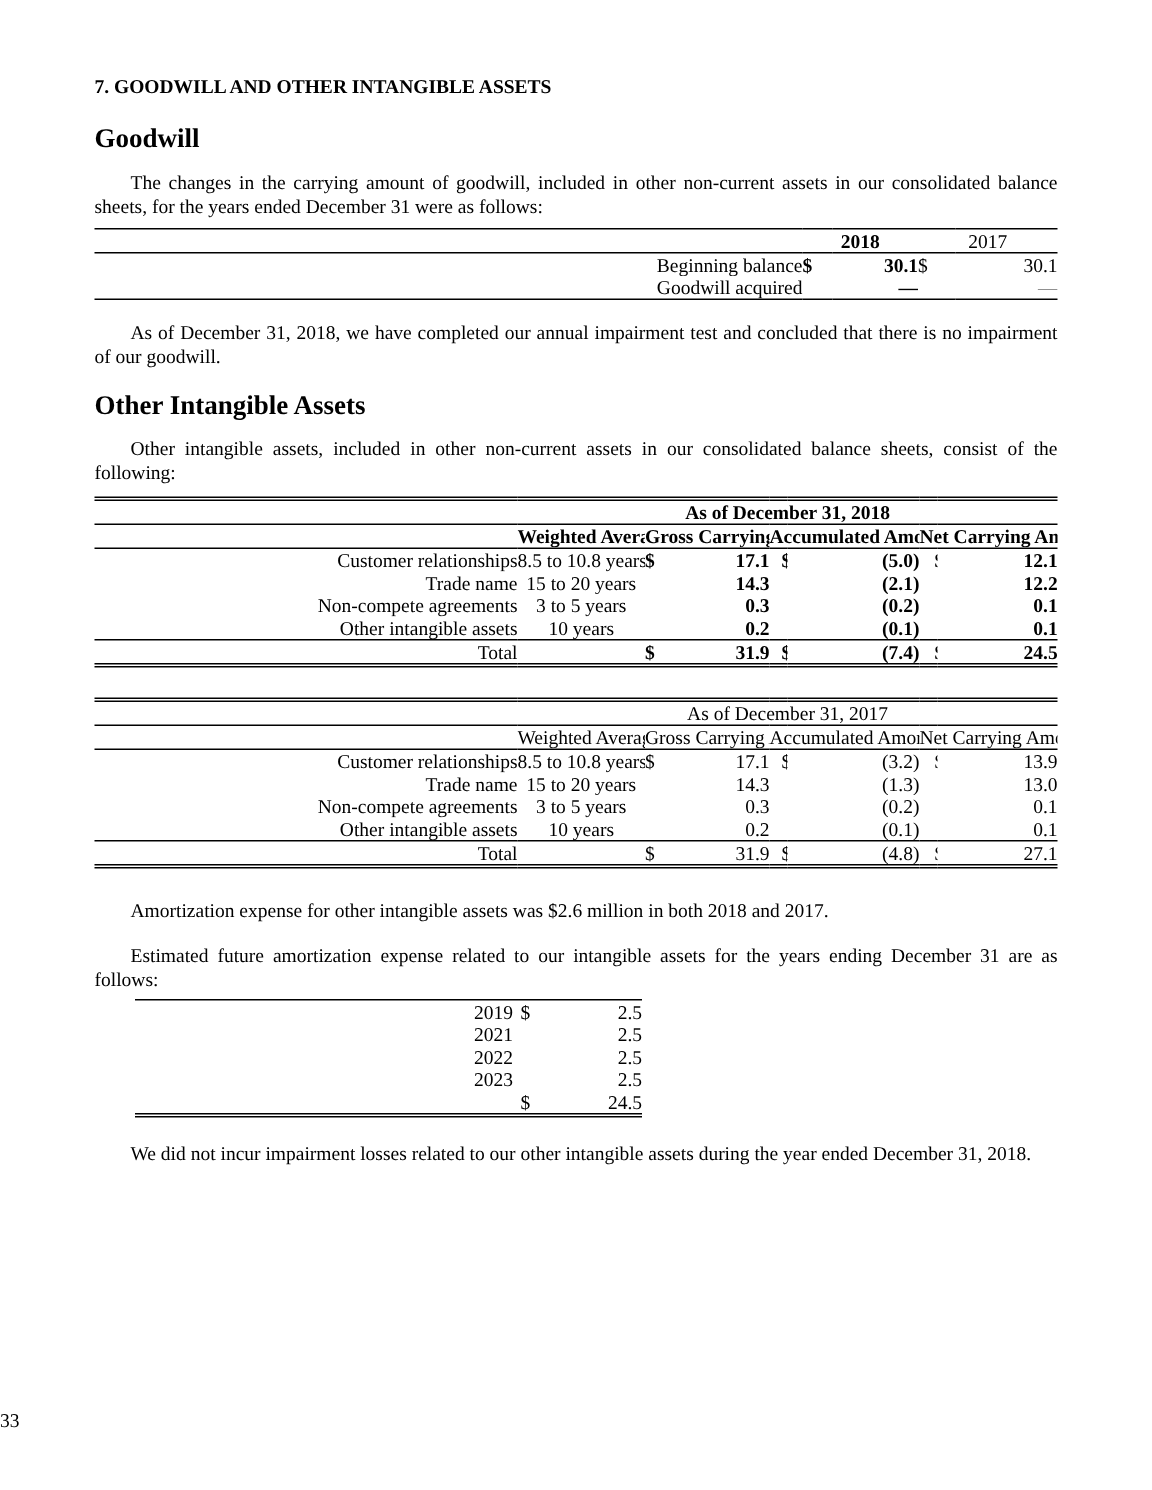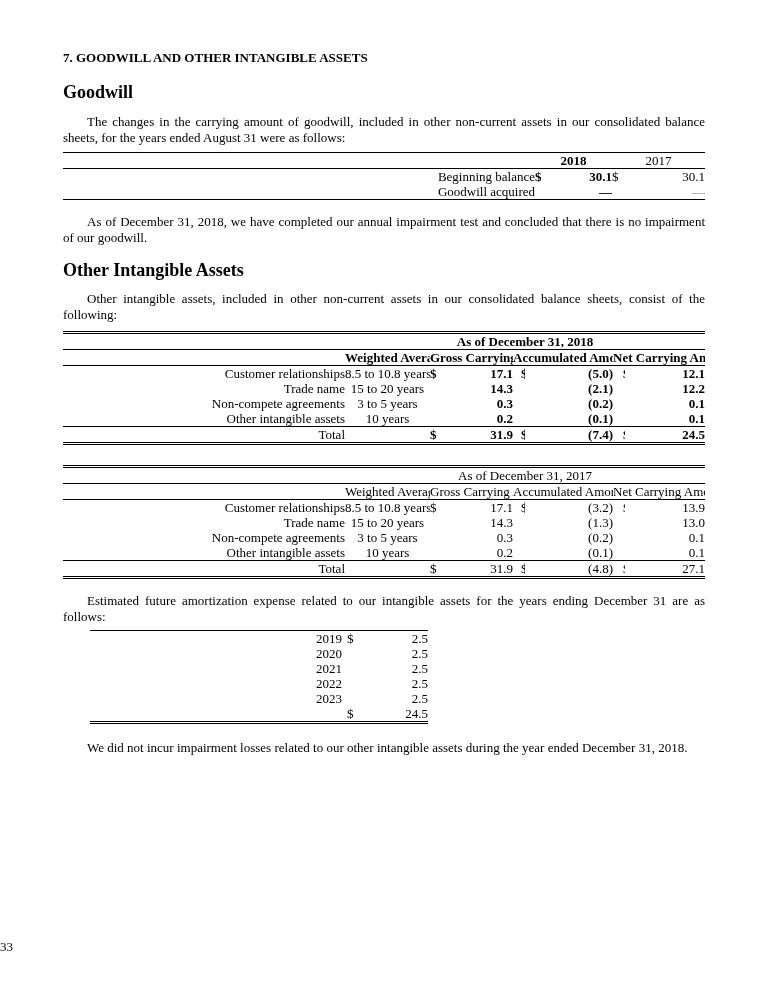--- a/index.html
+++ b/index.html
@@ -54,21 +54,21 @@
 </style>
 </head>
 <body>
 
 <div class="page">
 
   <div class="sec-title">7. GOODWILL AND OTHER INTANGIBLE ASSETS</div>
 
   <div class="sub-head" style="margin-top:18px">Goodwill</div>
 
-  <p class="body-para" style="margin-top:14px">The changes in the carrying amount of goodwill, included in other non-current assets in our consolidated balance sheets, for the years ended August 31 were as follows:</p>
+  <p class="body-para" style="margin-top:14px">The changes in the carrying amount of goodwill, included in other non-current assets in our consolidated balance sheets, for the years ended December 31 were as follows:</p>
 
   <table class="fin top-single" style="margin-top:6px">
     <colgroup>
       <col class="gw-c1">
         <col class="gw-c2">
         <col class="gw-c3">
         <col class="gw-c4">
         <col class="gw-c5">
     </colgroup>
     <tbody>
@@ -245,41 +245,37 @@
       <td class="cur">$</td>
       <td class="val">31.9</td>
       <td class="cur" style="padding-left:8px">$</td>
       <td class="val">(4.8)</td>
       <td class="cur" style="padding-left:10px">$</td>
       <td class="val pad-r">27.1</td>
     </tr>
   </tbody>
     </table>
 
+  <p class="body-para" style="margin-top:20px">Amortization expense for other intangible assets was $2.6 million in both 2018 and 2017.</p>
 
   <p class="body-para" style="margin-top:14px">Estimated future amortization expense related to our intangible assets for the years ending December 31 are as follows:</p>
 
   <table class="fin amort top-single" style="margin-top:5px">
     <colgroup>
         <col class="am-c1">
         <col class="am-c2">
         <col class="am-c3">
       </colgroup>
     <tbody>
         <tr>
       <td class="lbl">2019</td>
       <td class="cur" style="padding-left:5px">$</td>
       <td class="val pad-r">2.5</td>
     </tr>
     <tr>
-      <td class="lbl">2020</td>
-      <td class="cur" style="padding-left:5px"></td>
-      <td class="val pad-r">2.5</td>
-    </tr>
-    <tr>
       <td class="lbl">2021</td>
       <td class="cur" style="padding-left:5px"></td>
       <td class="val pad-r">2.5</td>
     </tr>
     <tr>
       <td class="lbl">2022</td>
       <td class="cur" style="padding-left:5px"></td>
       <td class="val pad-r">2.5</td>
     </tr>
     <tr>

